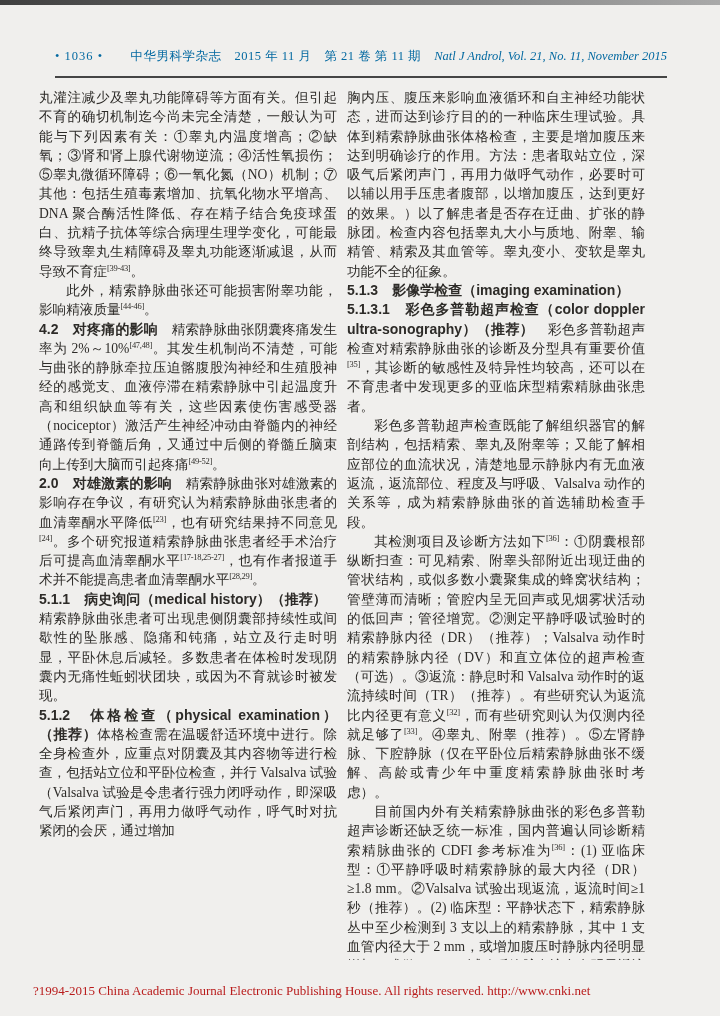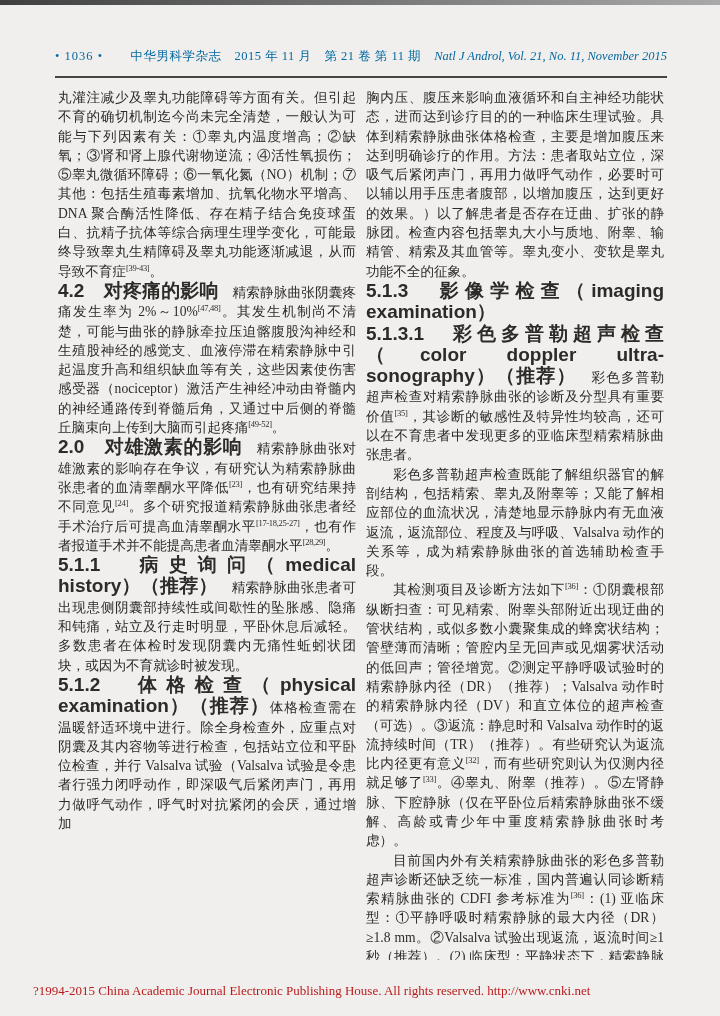--- a/index.html
+++ b/index.html
@@ -23,36 +23,36 @@
     font-size:12.5px;color:#0369a1;white-space:nowrap;
   }
   .pagenum{letter-spacing:1px;}
   .jtitle-cn{letter-spacing:0.5px;}
   .jtitle-en{font-style:italic;margin-left:10px;}
   .header-rule{
     position:absolute;top:76px;left:55px;width:612px;height:2px;
     background:#454545;
   }
   .content{
-    position:absolute;top:88px;left:58px;width:611px;height:872px;
+    position:absolute;top:88px;left:39px;width:611px;height:872px;
     overflow:hidden;
     display:flex;gap:10px;align-items:flex-end;
   }
   .col{
     width:298px;height:872px;overflow:hidden;
     font-size:13.6px;line-height:19.3px;
     text-align:justify;
   }
   .col p{margin:0;}
   .col p.indent{text-indent:2em;}
   .col p.chapter{margin:10px 0 11px 0;}
   .bold{
     font-weight:700;
     font-family:"Liberation Sans","DejaVu Sans",sans-serif;
-    font-size:19px;
+    font-size:14px;
   }
   sup{
     font-size:8.5px;line-height:0;
     vertical-align:baseline;position:relative;top:-5px;
     letter-spacing:-0.3px;
   }
   .footer{
     position:absolute;top:983px;left:33px;width:660px;
     font-size:13px;color:#b91c1c;white-space:nowrap;
   }
@@ -69,20 +69,21 @@
       <span class="jtitle-cn">中华男科学杂志　2015 年 11 月　第 21 卷 第 11 期</span>
       <span class="jtitle-en">Natl J Androl, Vol. 21, No. 11, November 2015</span>
     </span>
   </div>
 
   <div class="header-rule"></div>
 
   <div class="content">
     <div class="col">
         <p class=""><span>丸灌注减少及睾丸功能障碍等方面有关。但引起不育的确切机制迄今尚未完全清楚，一般认为可能与下列因素有关：①睾丸内温度增高；②缺氧；③肾和肾上腺代谢物逆流；④活性氧损伤；⑤睾丸微循环障碍；⑥一氧化氮（NO）机制；⑦其他：包括生殖毒素增加、抗氧化物水平增高、DNA 聚合酶活性降低、存在精子结合免疫球蛋白、抗精子抗体等综合病理生理学变化，可能最终导致睾丸生精障碍及睾丸功能逐渐减退，从而导致不育症</span><sup>[39-43]</sup><span>。</span></p>
+        <p class="indent"><span>此外，精索静脉曲张还可能损害附睾功能，影响精液质量</span><sup>[44-46]</sup><span>。</span></p>
         <p class=""><span class="bold">4.2　对疼痛的影响</span><span>　精索静脉曲张阴囊疼痛发生率为 2%～10%</span><sup>[47,48]</sup><span>。其发生机制尚不清楚，可能与曲张的静脉牵拉压迫髂腹股沟神经和生殖股神经的感觉支、血液停滞在精索静脉中引起温度升高和组织缺血等有关，这些因素使伤害感受器（nociceptor）激活产生神经冲动由脊髓内的神经通路传到脊髓后角，又通过中后侧的脊髓丘脑束向上传到大脑而引起疼痛</span><sup>[49-52]</sup><span>。</span></p>
         <p class=""><span class="bold">2.0　对雄激素的影响</span><span>　精索静脉曲张对雄激素的影响存在争议，有研究认为精索静脉曲张患者的血清睾酮水平降低</span><sup>[23]</sup><span>，也有研究结果持不同意见</span><sup>[24]</sup><span>。多个研究报道精索静脉曲张患者经手术治疗后可提高血清睾酮水平</span><sup>[17-18,25-27]</sup><span>，也有作者报道手术并不能提高患者血清睾酮水平</span><sup>[28,29]</sup><span>。</span></p>
         <p class=""><span class="bold">5.1.1　病史询问（medical history）（推荐）</span><span>　精索静脉曲张患者可出现患侧阴囊部持续性或间歇性的坠胀感、隐痛和钝痛，站立及行走时明显，平卧休息后减轻。多数患者在体检时发现阴囊内无痛性蚯蚓状团块，或因为不育就诊时被发现。</span></p>
         <p class=""><span class="bold">5.1.2　体格检查（physical examination）（推荐）</span><span>体格检查需在温暖舒适环境中进行。除全身检查外，应重点对阴囊及其内容物等进行检查，包括站立位和平卧位检查，并行 Valsalva 试验（Valsalva 试验是令患者行强力闭呼动作，即深吸气后紧闭声门，再用力做呼气动作，呼气时对抗紧闭的会厌，通过增加</span></p>
       </div>
     <div class="col">
         <p class=""><span>胸内压、腹压来影响血液循环和自主神经功能状态，进而达到诊疗目的的一种临床生理试验。具体到精索静脉曲张体格检查，主要是增加腹压来达到明确诊疗的作用。方法：患者取站立位，深吸气后紧闭声门，再用力做呼气动作，必要时可以辅以用手压患者腹部，以增加腹压，达到更好的效果。）以了解患者是否存在迂曲、扩张的静脉团。检查内容包括睾丸大小与质地、附睾、输精管、精索及其血管等。睾丸变小、变软是睾丸功能不全的征象。</span></p>
         <p class=""><span class="bold">5.1.3　影像学检查（imaging examination）</span></p>
         <p class=""><span class="bold">5.1.3.1　彩色多普勒超声检查（color doppler ultra-sonography）（推荐）</span><span>　彩色多普勒超声检查对精索静脉曲张的诊断及分型具有重要价值</span><sup>[35]</sup><span>，其诊断的敏感性及特异性均较高，还可以在不育患者中发现更多的亚临床型精索精脉曲张患者。</span></p>
         <p class="indent"><span>彩色多普勒超声检查既能了解组织器官的解剖结构，包括精索、睾丸及附睾等；又能了解相应部位的血流状况，清楚地显示静脉内有无血液返流，返流部位、程度及与呼吸、Valsalva 动作的关系等，成为精索静脉曲张的首选辅助检查手段。</span></p>

